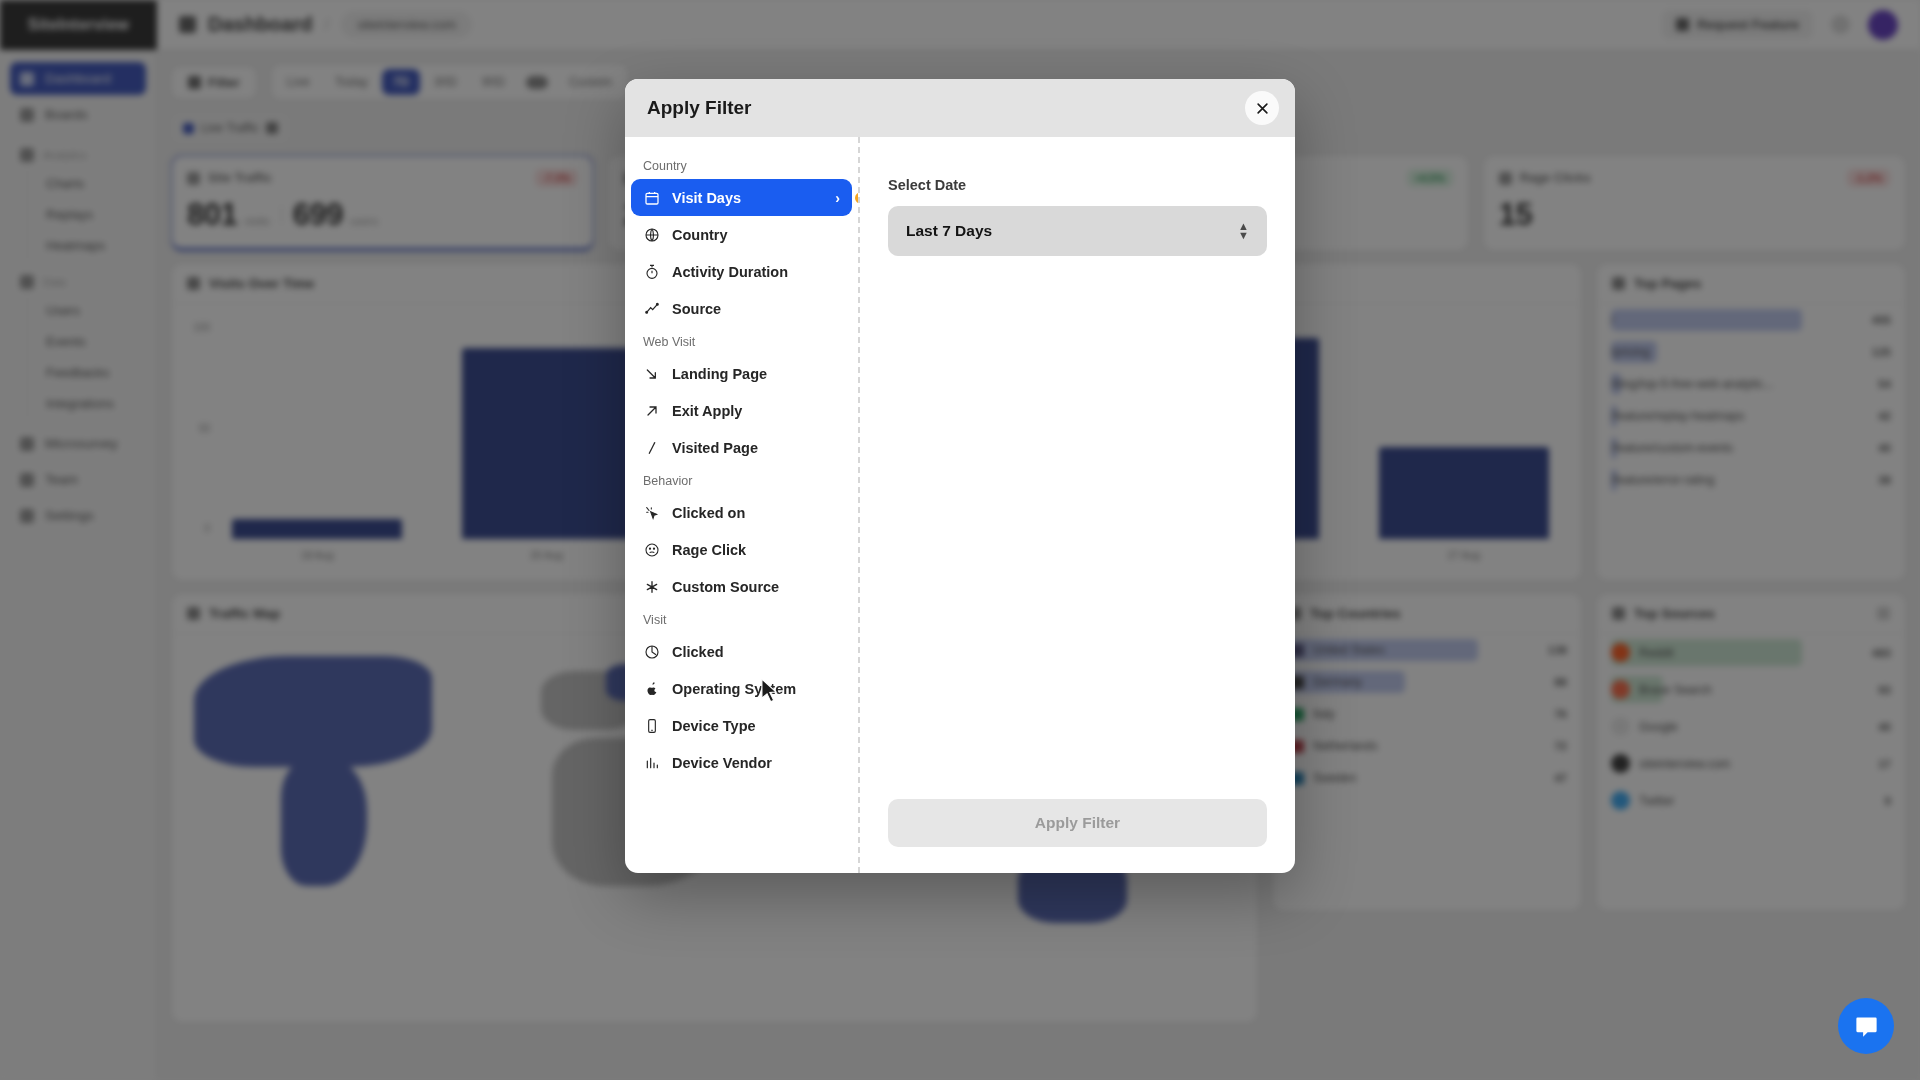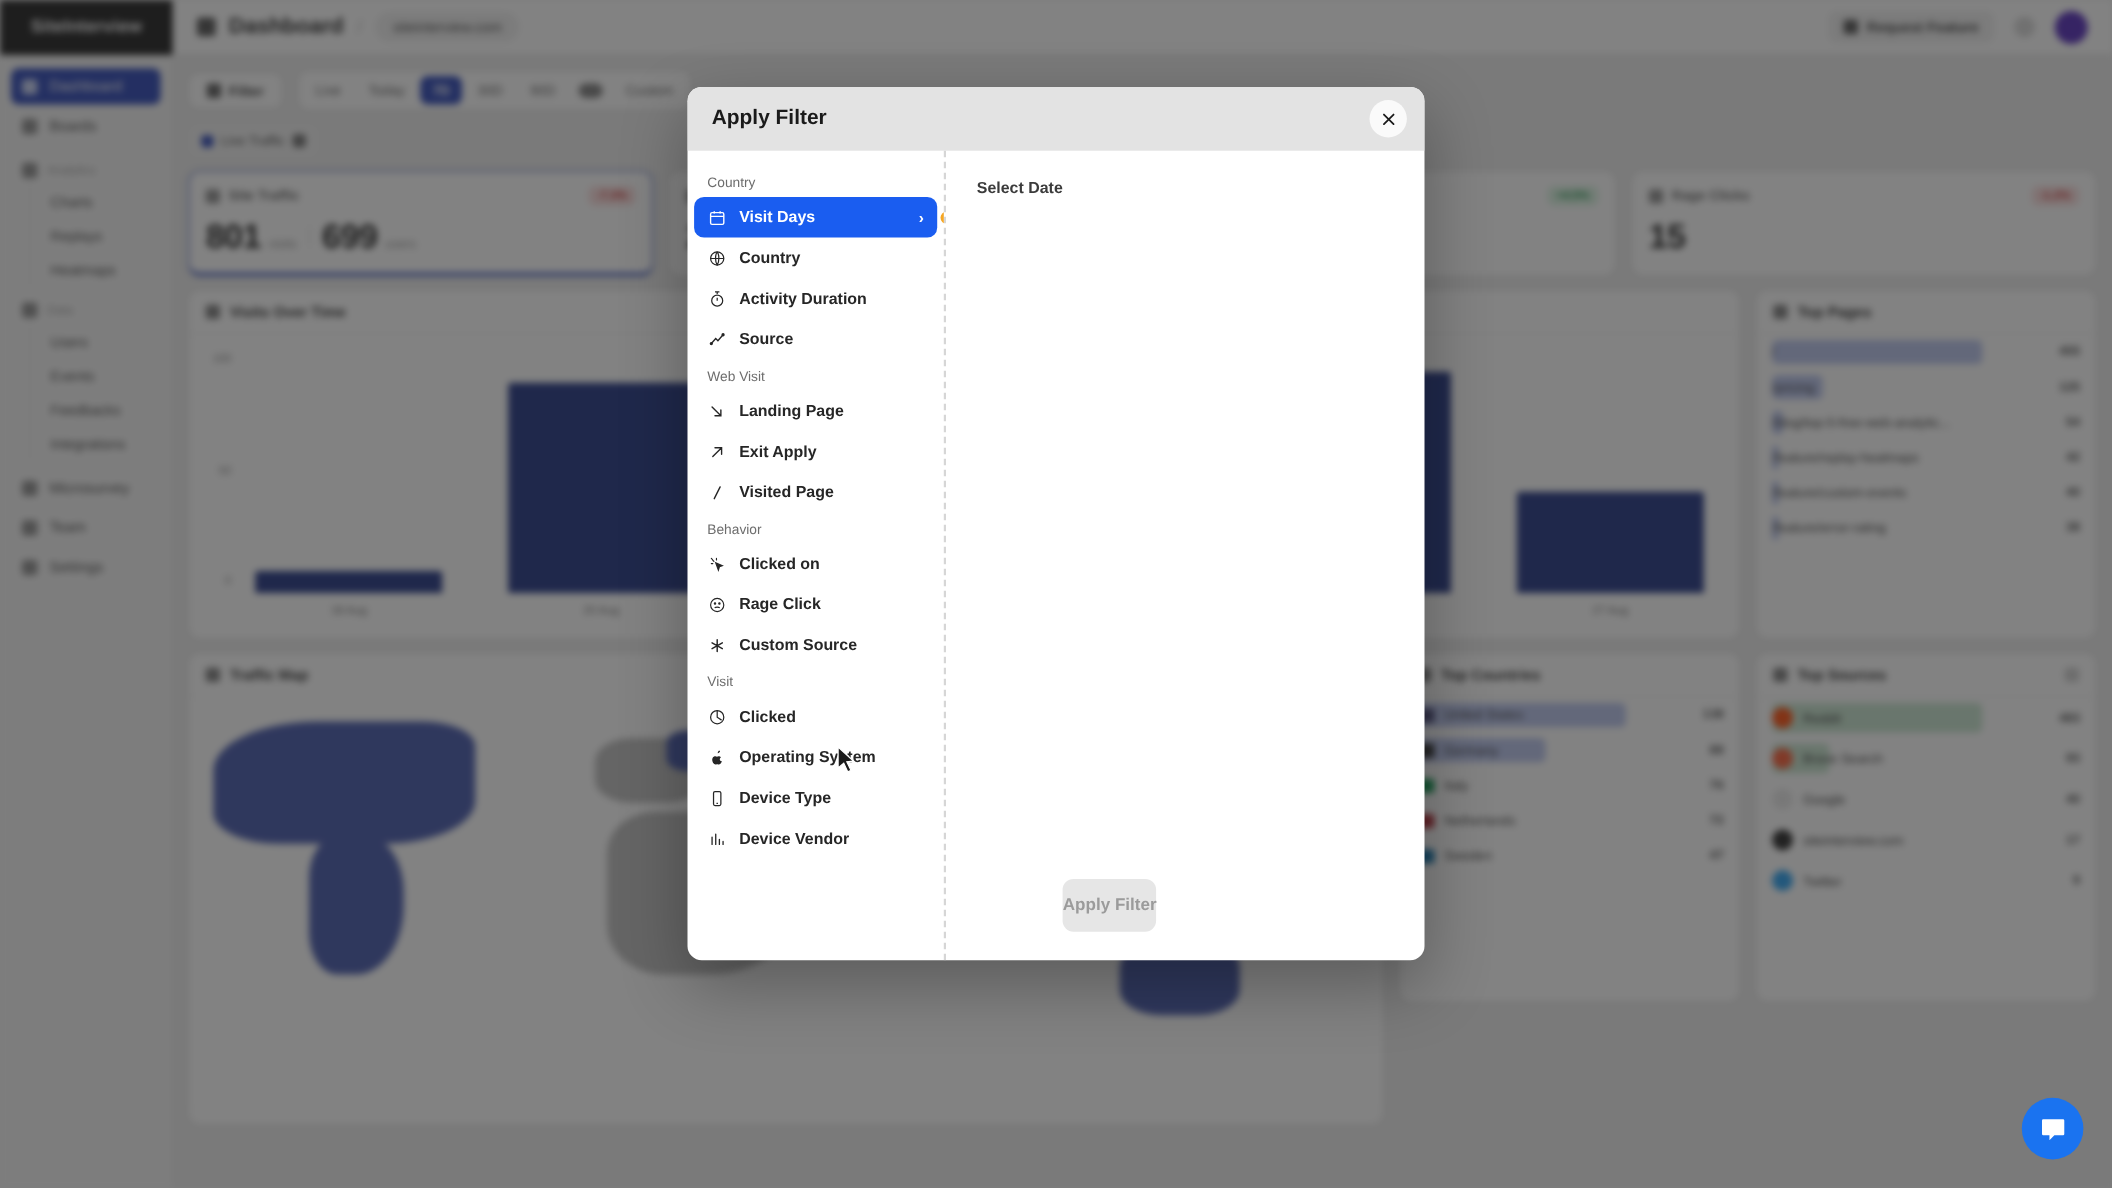--- a/index.html
+++ b/index.html
@@ -189,21 +189,21 @@
     position: relative;
   }
   .fitem.active { background: #1a5df0; color: #fff; }
   .fitem .ficon { width: 17px; height: 17px; flex: none; display: flex; align-items: center; justify-content: center; }
   .fitem .ficon svg { width: 16px; height: 16px; }
   .fitem .chev { margin-left: auto; font-size: 14px; font-weight: 700; }
   .dot-badge {
     position: absolute; right: -14px; top: 50%; transform: translateY(-50%);
     width: 11px; height: 11px; border-radius: 50%; background: #f5a623;
   }
-  .mright { flex: 1; padding: 26px 28px 0; display: flex; flex-direction: row; min-width: 0; }
+  .mright { flex: 1; padding: 40px 28px 0; display: flex; flex-direction: column; min-width: 0; }
   .mright-label { font-size: 14.5px; color: #3b3b3b; font-weight: 600; margin-bottom: 13px; }
   .select-box {
     background: #d9d9d9; border-radius: 10px; height: 50px;
     display: flex; align-items: center; padding: 0 18px; cursor: pointer;
   }
   .select-val { font-size: 15.5px; color: #141414; font-weight: 600; }
   .select-arrows { margin-left: auto; display: flex; flex-direction: column; gap: 2px; color: #4a4a4a; line-height: .6; font-size: 11px; }
   .mfoot { margin-top: auto; padding: 0 0 26px; }
   .apply-btn {
     width: 100%; height: 48px; border: none; border-radius: 10px;
@@ -690,20 +690,27 @@
             <svg viewBox="0 0 24 24" fill="none" stroke="currentColor" stroke-width="1.8" stroke-linecap="round">
               <path d="M5 19V9M10 19V5M15 19v-7M20 19v-4"></path>
             </svg>
           </span>
           <span>Device Vendor</span>
         </div>
       </div>
 
     <div class="mright">
       <div class="mright-label">Select Date</div>
+      <div class="select-box">
+        <span class="select-val">Last 7 Days</span>
+        <span class="select-arrows">
+          <span>▲</span>
+            <span>▼</span>
+        </span>
+      </div>
       <div class="mfoot">
         <button class="apply-btn">Apply Filter</button>
       </div>
     </div>
   </div>
 </div>
 
 <div class="cursor">
   <svg viewBox="0 0 20 28">
       <path d="M2 1l15 13.5-6.6.6 4 8.2-3.1 1.5-3.9-8.3L2 21z" fill="#1b1b1b" stroke="#fff" stroke-width="1.2"></path>

